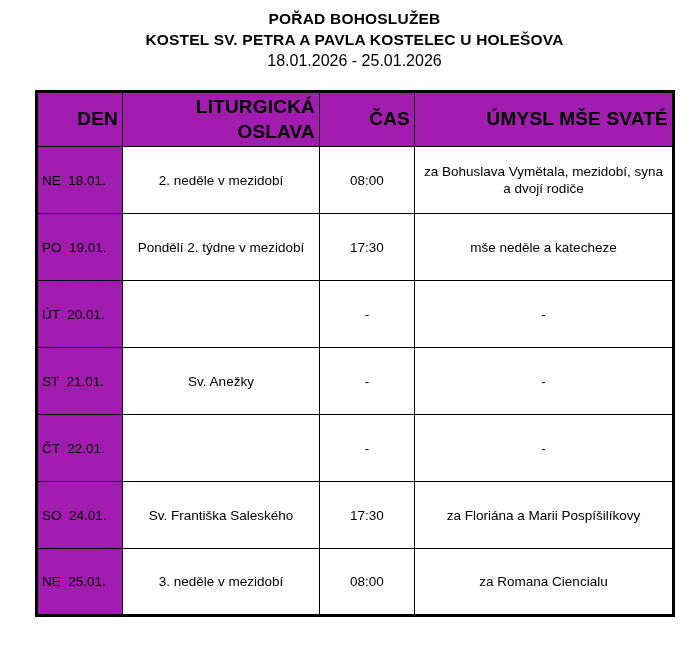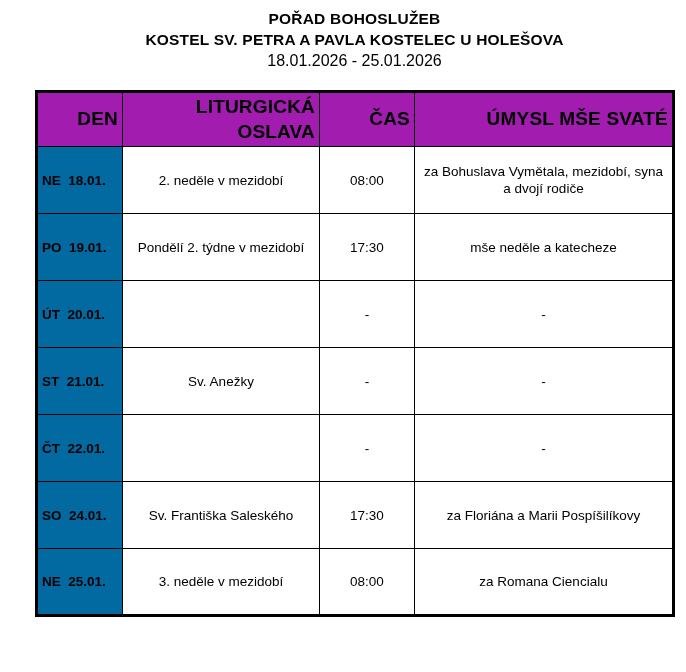--- a/index.html
+++ b/index.html
@@ -57,22 +57,22 @@
     font-weight: bold;
     text-align: right;
     height: 17px;
     font-size: 19px;
     letter-spacing: 0.2px;
   }
   tr.data-row {
     height: 67px;
   }
   td.day {
-    background: #0369a1;
-    font-weight: bold;
+    background: #a21caf;
+    font-weight: normal;
     text-align: left;
     padding-left: 5px;
     white-space: pre-wrap;
   }
   td.celebration, td.time, td.intention {
     text-align: center;
     background: #ffffff;
   }
 </style>
 </head>

